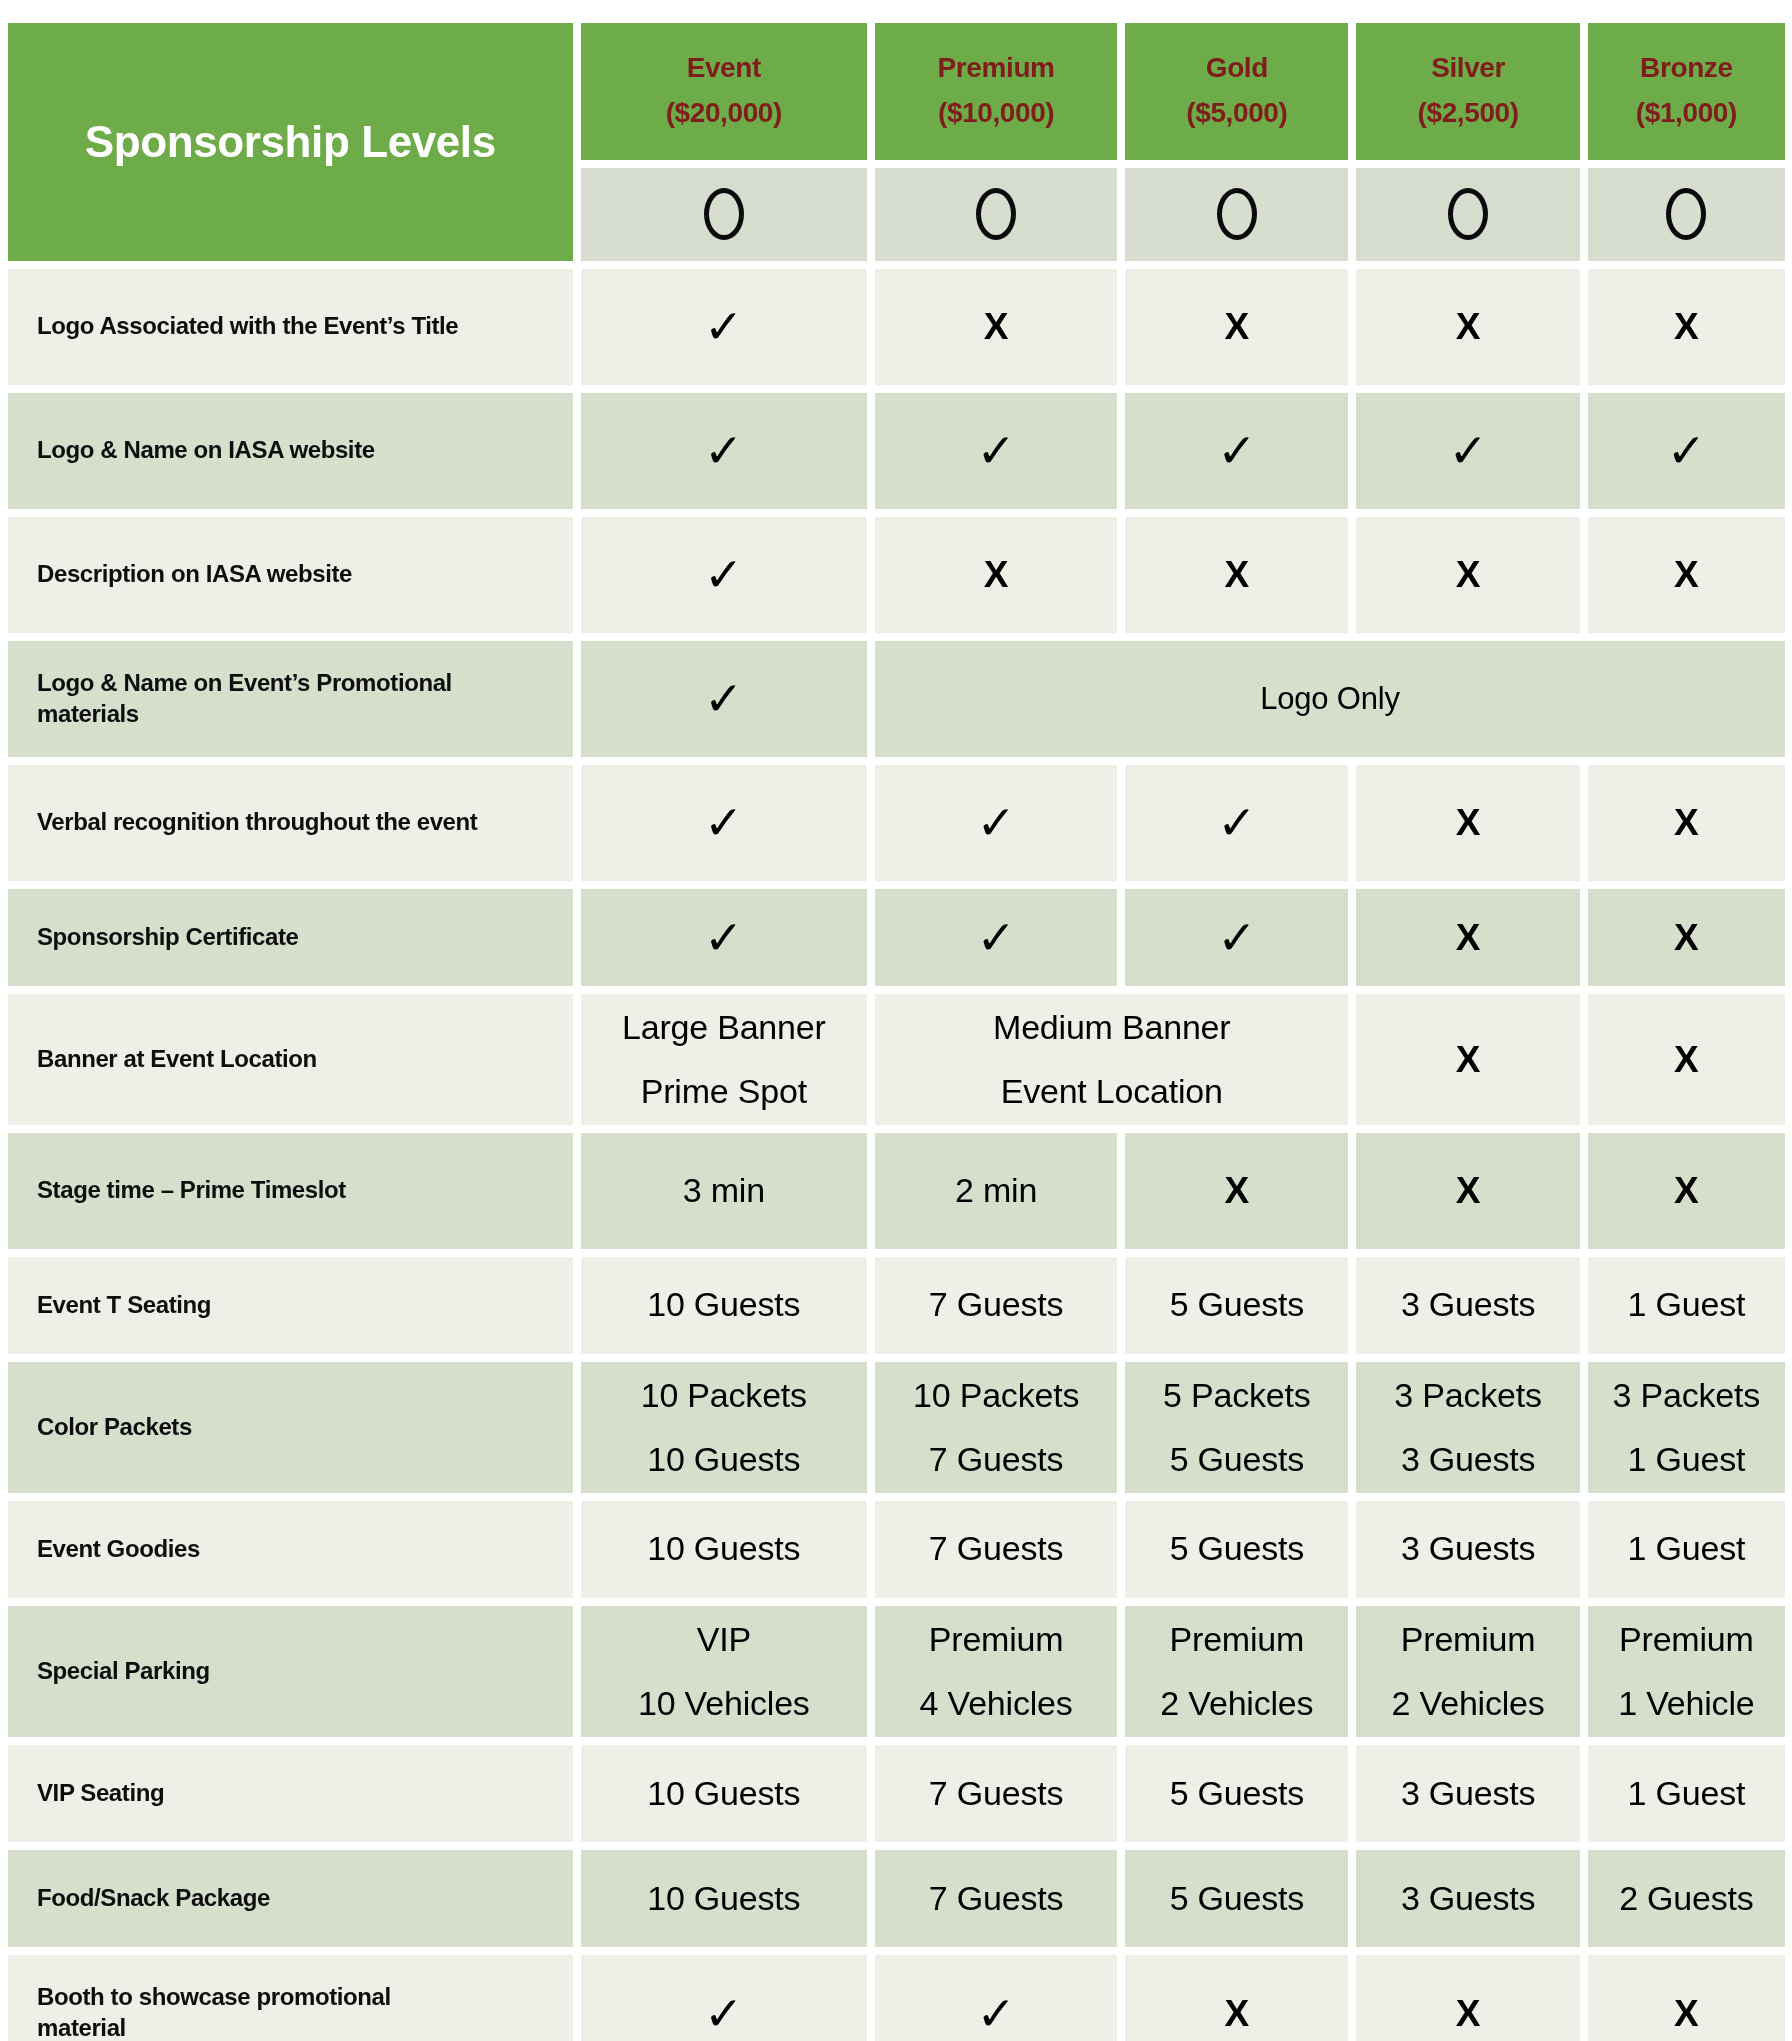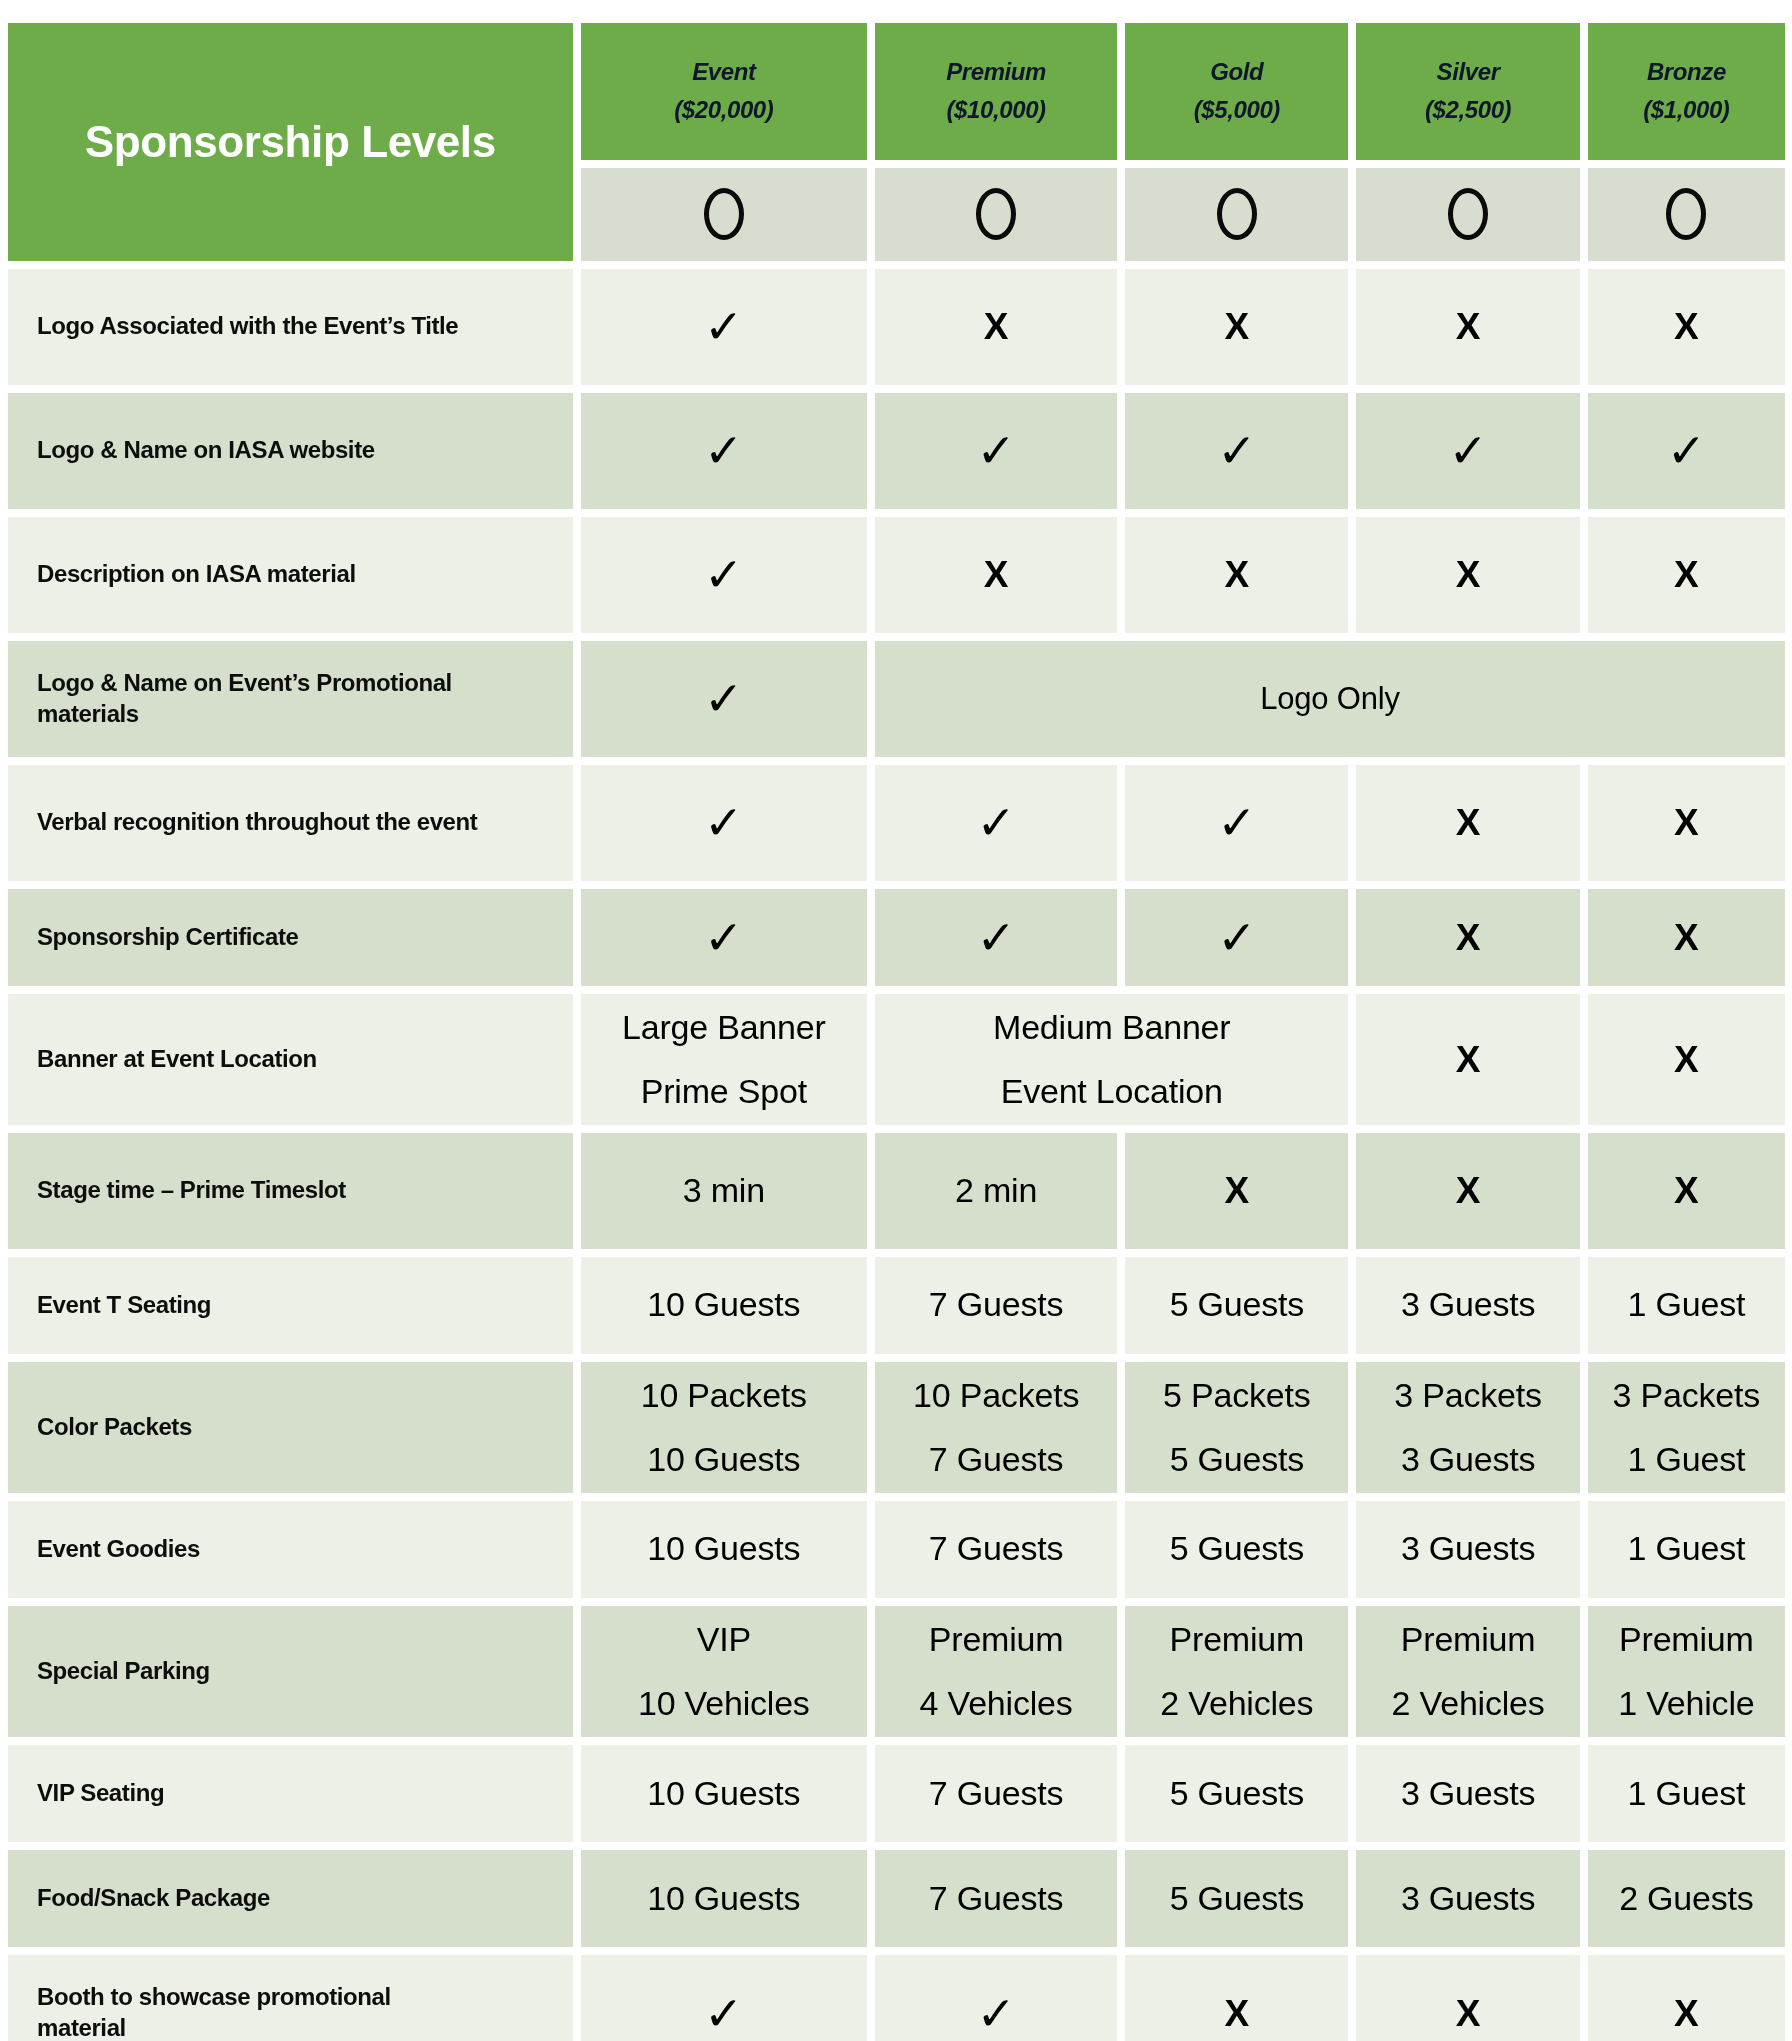--- a/index.html
+++ b/index.html
@@ -26,21 +26,21 @@
   tr.th{height:137px;}
   tr.tc{height:93px;}
   tr.r2{height:116px;}
   tr.r1{height:97px;}
   td.title{
     background:var(--header-green);
     color:#fff;font-weight:bold;font-size:44px;letter-spacing:-0.4px;
   }
   td.tier{
     background:var(--header-green);
-    color:#0f172a;font-weight:bold;font-size:24px;line-height:1.6;letter-spacing:-0.4px;font-style:italic;
+    color:#7f1d1d;font-weight:bold;font-size:28px;line-height:1.6;letter-spacing:-0.4px;
   }
   td.tier .tl{display:block;}
   tr.circles td{background:var(--circle-row);}
   .circle{
     display:inline-block;width:40px;height:52px;
     border:5.6px solid #0A0A0A;border-radius:50%;
     box-sizing:border-box;margin-top:3.2px;
   }
   tr.lt td{background:var(--row-light);}
   tr.dk td{background:var(--row-dark);}
@@ -113,21 +113,21 @@
   <tr class="r2 dk">
     <td class="lb">Logo &amp; Name on IASA website</td>
     <td><span class="c">✓</span></td>
     <td><span class="c">✓</span></td>
     <td><span class="c">✓</span></td>
     <td><span class="c">✓</span></td>
     <td><span class="c">✓</span></td>
   </tr>
 
   <tr class="r2 lt">
-    <td class="lb">Description on IASA material</td>
+    <td class="lb">Description on IASA website</td>
     <td><span class="c">✓</span></td>
     <td><span class="x">X</span></td>
     <td><span class="x">X</span></td>
     <td><span class="x">X</span></td>
     <td><span class="x">X</span></td>
   </tr>
 
   <tr class="r2 dk">
     <td class="lb">Logo &amp; Name on Event’s Promotional materials</td>
     <td><span class="c">✓</span></td>

